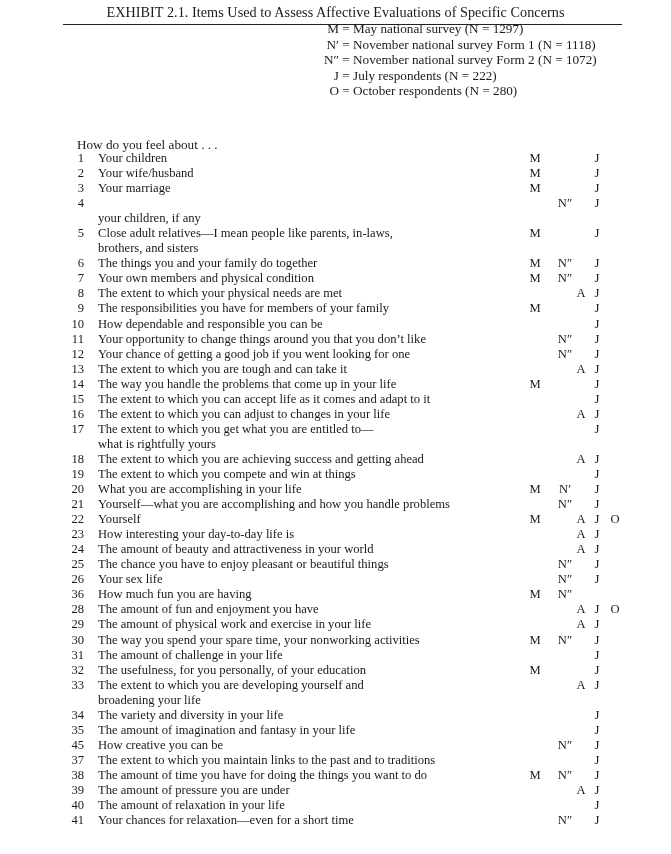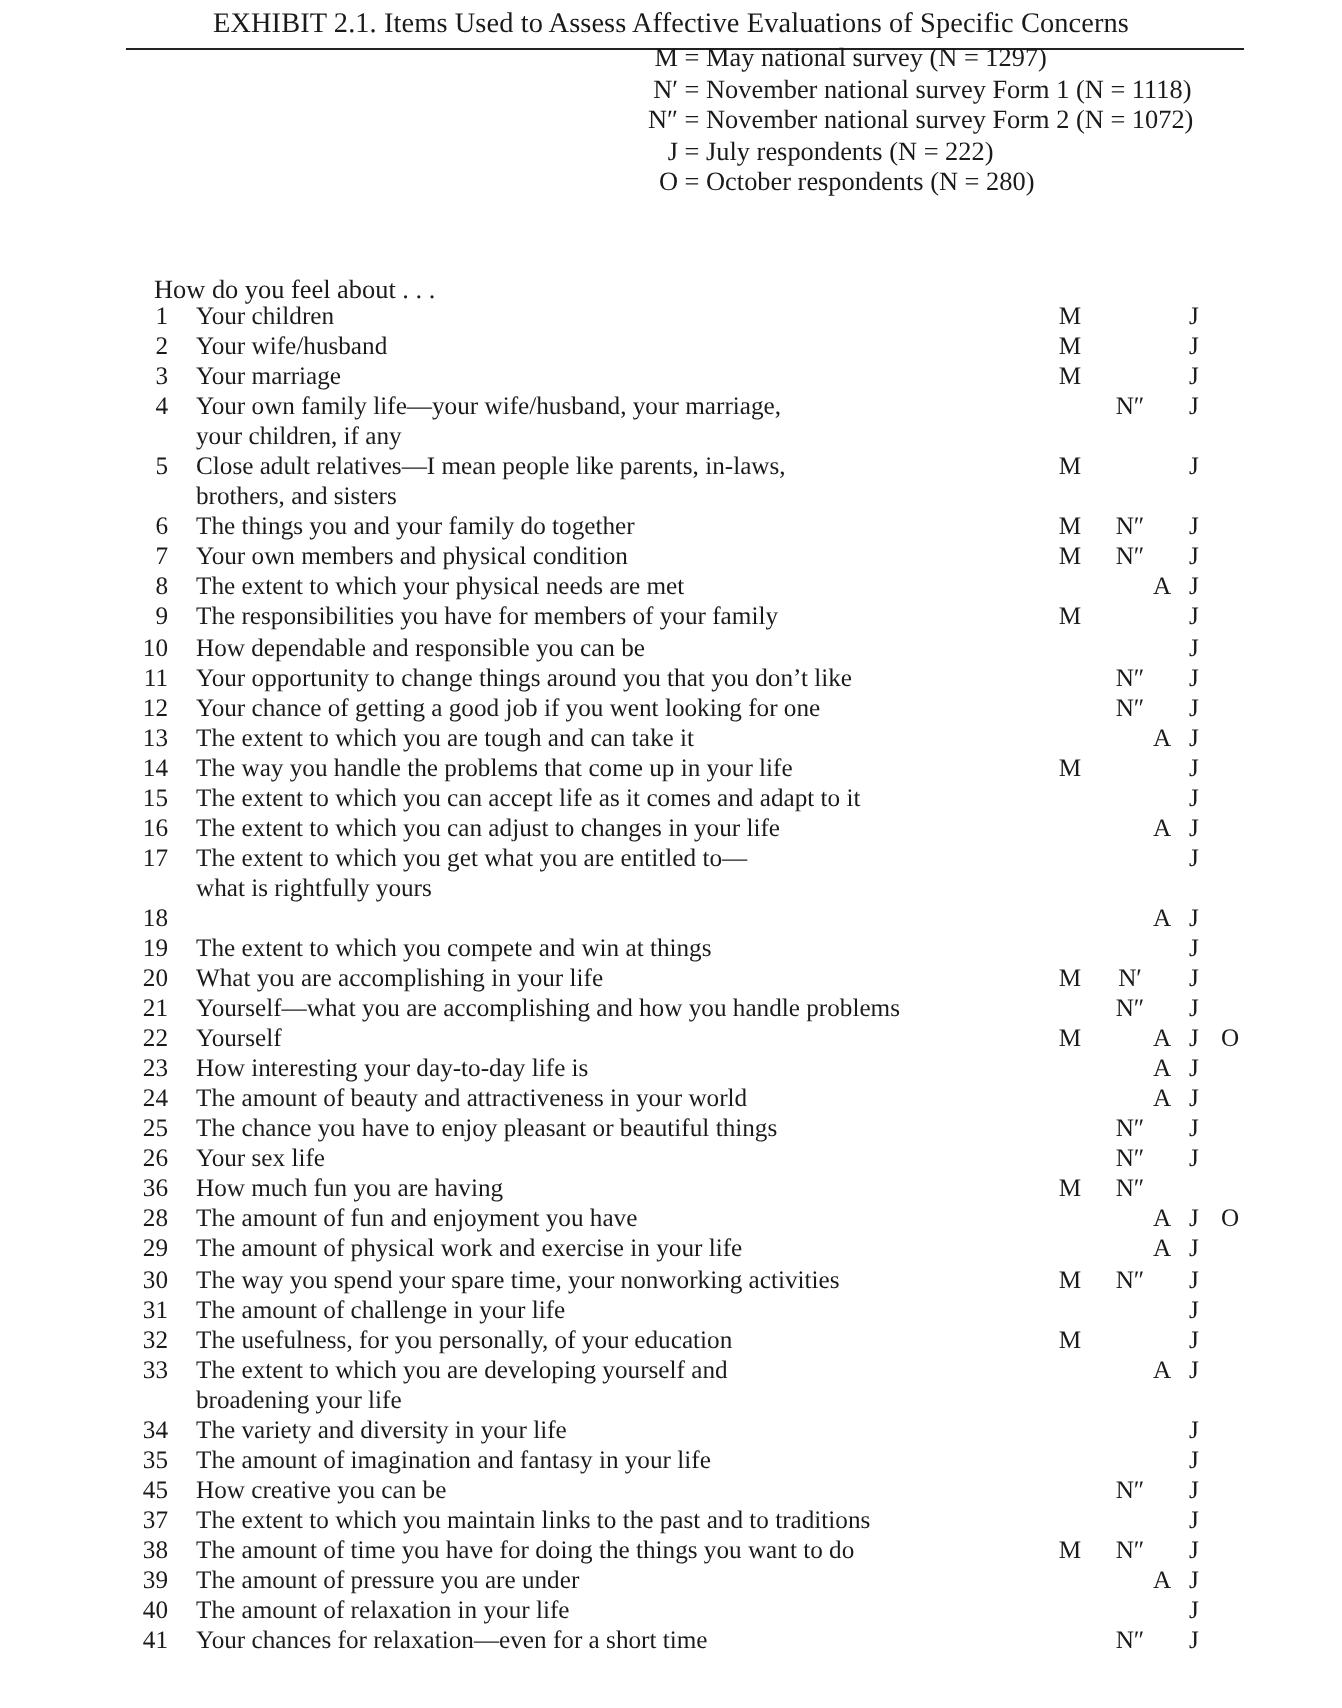--- a/index.html
+++ b/index.html
@@ -64,21 +64,21 @@
       <span class="num">3</span>
       <span class="text"><span>Your marriage</span></span>
       <span class="code c-M">M</span>
       <span class="code c-N"></span>
       <span class="code c-A"></span>
       <span class="code c-J">J</span>
       <span class="code c-O"></span>
     </div>
     <div class="item two">
       <span class="num">4</span>
-      <span class="text"><span>Your own family life—your wife/husband, your marriage,</span><br><span>your children, if any</span></span>
+      <span class="text"><br><span>your children, if any</span></span>
       <span class="code c-M"></span>
       <span class="code c-N">N″</span>
       <span class="code c-A"></span>
       <span class="code c-J">J</span>
       <span class="code c-O"></span>
     </div>
     <div class="item two">
       <span class="num">5</span>
       <span class="text"><span>Close adult relatives—I mean people like parents, in-laws,</span><br><span>brothers, and sisters</span></span>
       <span class="code c-M">M</span>
@@ -190,20 +190,21 @@
       <span class="num">17</span>
       <span class="text"><span>The extent to which you get what you are entitled to—</span><br><span>what is rightfully yours</span></span>
       <span class="code c-M"></span>
       <span class="code c-N"></span>
       <span class="code c-A"></span>
       <span class="code c-J">J</span>
       <span class="code c-O"></span>
     </div>
     <div class="item">
       <span class="num">18</span>
+      <span class="text"><span>The extent to which you are achieving success and getting ahead</span></span>
       <span class="code c-M"></span>
       <span class="code c-N"></span>
       <span class="code c-A">A</span>
       <span class="code c-J">J</span>
       <span class="code c-O"></span>
     </div>
     <div class="item">
       <span class="num">19</span>
       <span class="text"><span>The extent to which you compete and win at things</span></span>
       <span class="code c-M"></span>

